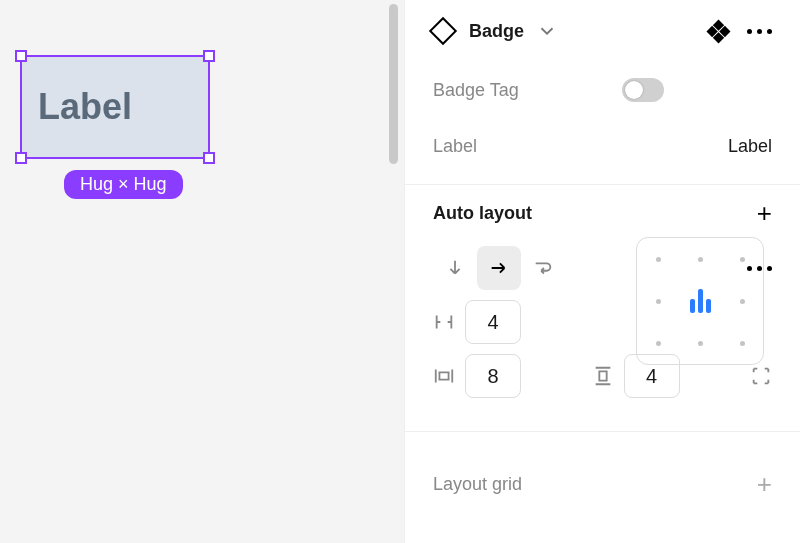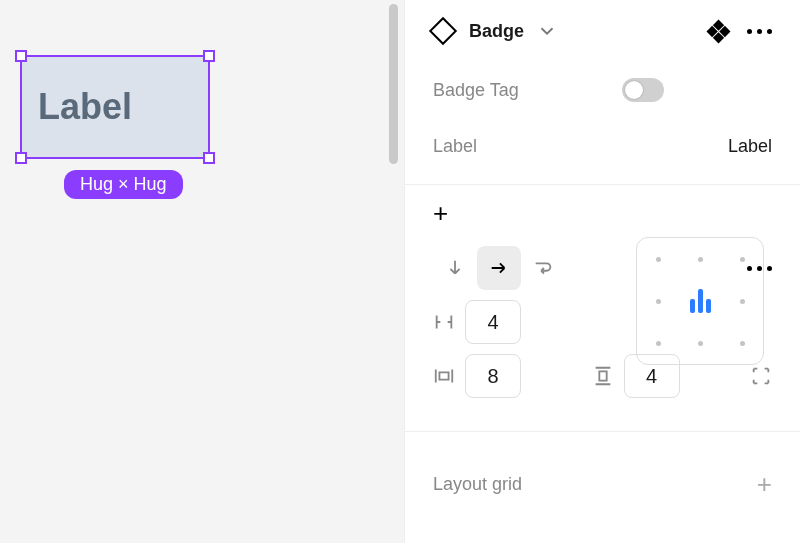--- a/index.html
+++ b/index.html
@@ -214,20 +214,21 @@
   <div class="row prop">
     <span class="name">Label</span>
     <div class="val">
       <span>Label</span>
     </div>
   </div>
 
   <hr class="div">
 
   <div class="row sect">
+    <span class="bold">Auto layout</span>
     <span class="plus">+</span>
   </div>
 
   <div class="al-body">
     <div class="al-row1">
       <div class="icon-btn">
         <svg class="svg-ico" viewBox="0 0 24 24">
             <path d="M12 4v14m0 0l-5-5m5 5l5-5" fill="none" stroke="currentColor" stroke-width="2"></path>
           </svg>
       </div>

